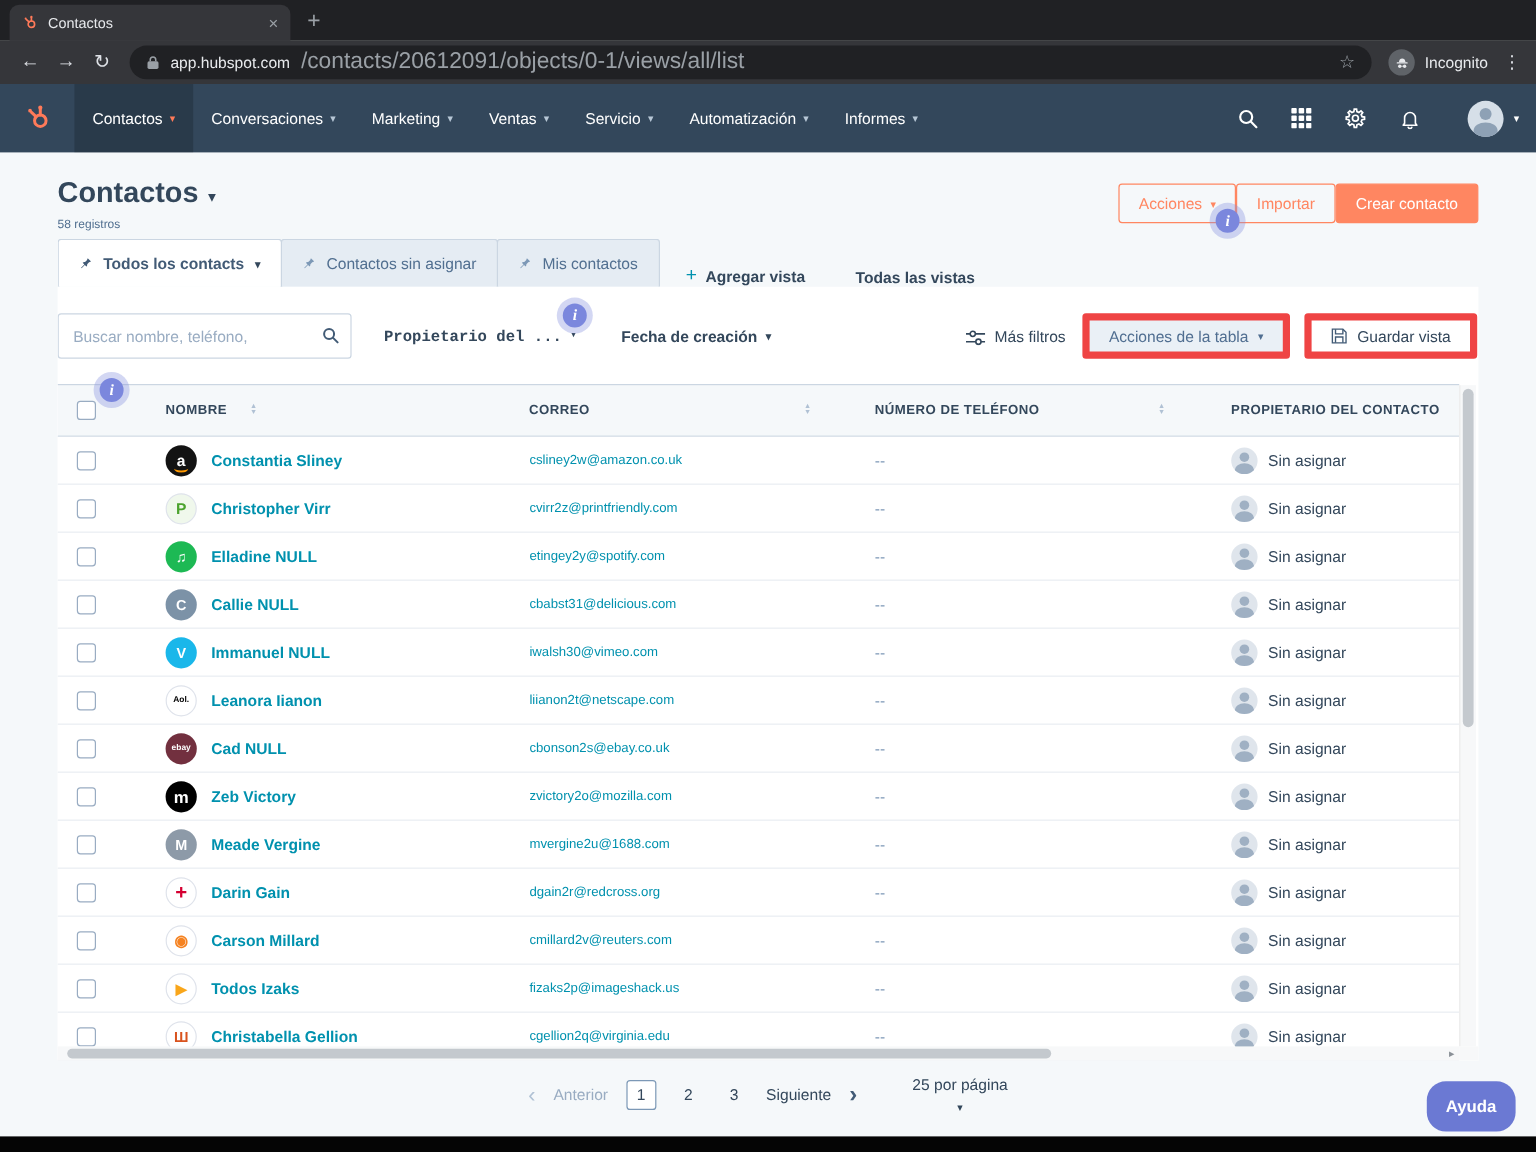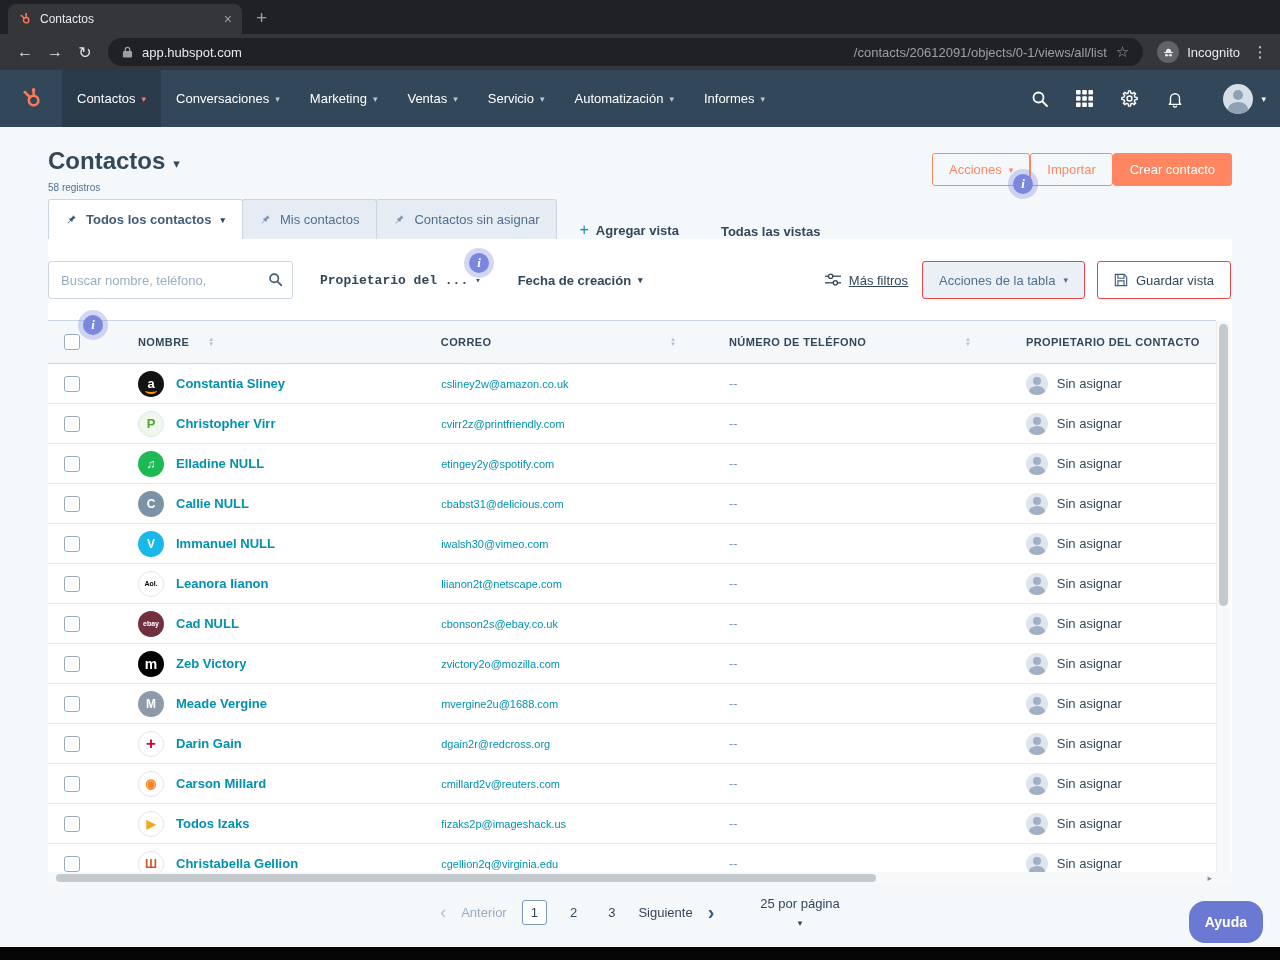--- a/index.html
+++ b/index.html
@@ -10,21 +10,21 @@
   
   .tabstrip { height:34px; background:#202124; display:flex; align-items:flex-end; padding-left:8px; }
   .btab { width:234px; height:30px; background:#35363a; border-radius:8px 8px 0 0; display:flex; align-items:center; gap:8px; padding:0 10px; }
   .btab-title { color:#e8eaed; font-size:12px; flex:1; white-space:nowrap; overflow:hidden; }
   .btab-close { color:#9aa0a6; font-size:14px; line-height:1; }
   .newtab { color:#9aa0a6; font-size:19px; margin:0 0 7px 14px; line-height:1; }
   .toolbar { height:36px; background:#35363a; display:flex; align-items:center; padding:0 10px; }
   .nav-glyph { color:#dee1e6; width:30px; text-align:center; font-size:16px; }
   .urlbar { flex:1; height:28px; background:#202124; border-radius:14px; display:flex; align-items:center; padding:0 14px; gap:9px; margin:0 8px; min-width:0; }
   .url-host { color:#e8eaed; font-size:13px; white-space:nowrap; }
-  .url-path { color:#9aa0a6; font-size:13px; white-space:nowrap; overflow:hidden; flex:1;text-align:right; }
+  .url-path { color:#9aa0a6; font-size:19px; white-space:nowrap; overflow:hidden; flex:1; }
   .url-star { color:#9aa0a6; font-size:15px; }
   .incognito { display:flex; align-items:center; gap:8px; margin:0 10px 0 6px; }
   .incog-circle { width:22px; height:22px; border-radius:50%; background:#5f6368; display:flex; align-items:center; justify-content:center; }
   .incog-label { color:#e8eaed; font-size:13px; }
   .kebab { color:#dee1e6; font-size:15px; width:20px; text-align:center; }
 
   
   .hsnav { height:57px; background:#33475b; display:flex; align-items:stretch; }
   .hs-logo { width:62px; display:flex; align-items:center; justify-content:center; }
   .hsnav-item { display:flex; align-items:center; gap:6px; padding:0 15px; color:#ffffff; font-size:13px; cursor:default; white-space:nowrap; }
@@ -67,22 +67,22 @@
   .filter-bar { display:flex; align-items:center; height:38px; margin:22px 0 21px 0; }
   .search-box { position:relative; width:245px; }
   .search-input { width:245px; height:38px; border:1px solid #cbd6e2; border-radius:3px; padding:0 34px 0 12px; font-size:13px; color:#33475b; background:#ffffff; font-family:"Liberation Sans", sans-serif; }
   .search-input::placeholder { color:#99acc2; }
   .search-ico { position:absolute; right:10px; top:11px; }
   .filter-dd { display:flex; align-items:center; gap:7px; font-size:13px; font-weight:600; color:#33475b; white-space:nowrap; }
   .dd-owner { margin-left:27px;font-family:Liberation Mono, monospace; }
   .dd-created { margin-left:37px; }
   .filter-dd .caret { font-size:9px; color:#33475b; }
   .fb-spacer { flex:1; }
-  .more-filters { display:flex; align-items:flex-start; gap:8px; font-size:13px; font-weight:500; color:#33475b; white-space:nowrap;text-decoration:underline; }
-  .btn-tertiary { height:38px; background:#eaf0f6; border:1px solid #ef4444; color:#506e91; font-size:13px; border-radius:3px; display:flex; align-items:center; gap:8px; padding:0 16px; margin-left:14px; white-space:nowrap; }
+  .more-filters { display:flex; align-items:flex-end; gap:8px; font-size:13px; font-weight:500; color:#33475b; white-space:nowrap; }
+  .btn-tertiary { height:38px; background:#eaf0f6; border:6px solid #ef4444; color:#506e91; font-size:13px; border-radius:3px; display:flex; align-items:center; gap:8px; padding:0 16px; margin-left:14px; white-space:nowrap; }
   .btn-light { background:#ffffff; color:#33475b; margin-left:12px; margin-right:1px; }
   .btn-tertiary .caret { font-size:9px; }
 
   
   .table { width:1168px; }
   .thead { display:flex; align-items:center; height:44px; background:#f5f8fa; border-top:1px solid #cbd6e2; border-bottom:1px solid #cbd6e2; }
   .th-label { font-size:11px; font-weight:700; color:#33475b; letter-spacing:0.4px; white-space:nowrap; }
   .cell { display:flex; align-items:center; }
   .c-check { width:68px; padding-left:16px; }
   .c-name { width:304px; padding-left:2px; gap:12px;margin-left:21px; }
@@ -288,38 +288,38 @@
     </div>
   </div>
 
   <div class="tabs-row">
     <div class="view-tab active" style="color:#425b76;">
       <span style="color:#425b76;">
           <svg width="11" height="11" viewBox="0 0 24 24" fill="currentColor">
             <path d="M15.5 2.5l6 6-2.6.9a2.5 2.5 0 00-1 .62L14.5 13.4c.25 1.8-.3 3.3-1.3 4.3l-3-3-5.9 5.9-.9-.9 5.9-5.9-3-3c1-1 2.5-1.55 4.3-1.3l3.38-3.4c.28-.28.5-.63.62-1z"></path>
           </svg>
         </span>
-      <span>Todos los contactos</span>
+      <span>Todos los contacts</span>
       <span class="caret">▾</span>
     </div>
     <div class="view-tab">
       <span style="color:#7c98b6;">
           <svg width="11" height="11" viewBox="0 0 24 24" fill="currentColor">
             <path d="M15.5 2.5l6 6-2.6.9a2.5 2.5 0 00-1 .62L14.5 13.4c.25 1.8-.3 3.3-1.3 4.3l-3-3-5.9 5.9-.9-.9 5.9-5.9-3-3c1-1 2.5-1.55 4.3-1.3l3.38-3.4c.28-.28.5-.63.62-1z"></path>
           </svg>
         </span>
-      <span>Mis contactos</span>
+      <span>Contactos sin asignar</span>
     </div>
     <div class="view-tab">
       <span style="color:#7c98b6;">
           <svg width="11" height="11" viewBox="0 0 24 24" fill="currentColor">
             <path d="M15.5 2.5l6 6-2.6.9a2.5 2.5 0 00-1 .62L14.5 13.4c.25 1.8-.3 3.3-1.3 4.3l-3-3-5.9 5.9-.9-.9 5.9-5.9-3-3c1-1 2.5-1.55 4.3-1.3l3.38-3.4c.28-.28.5-.63.62-1z"></path>
           </svg>
         </span>
-      <span>Contactos sin asignar</span>
+      <span>Mis contactos</span>
     </div>
     <div class="tab-link add">
       <span class="plus">+</span>
       <span>Agregar vista</span>
     </div>
     <div class="tab-link all">
       <span>Todas las vistas</span>
     </div>
   </div>
 

